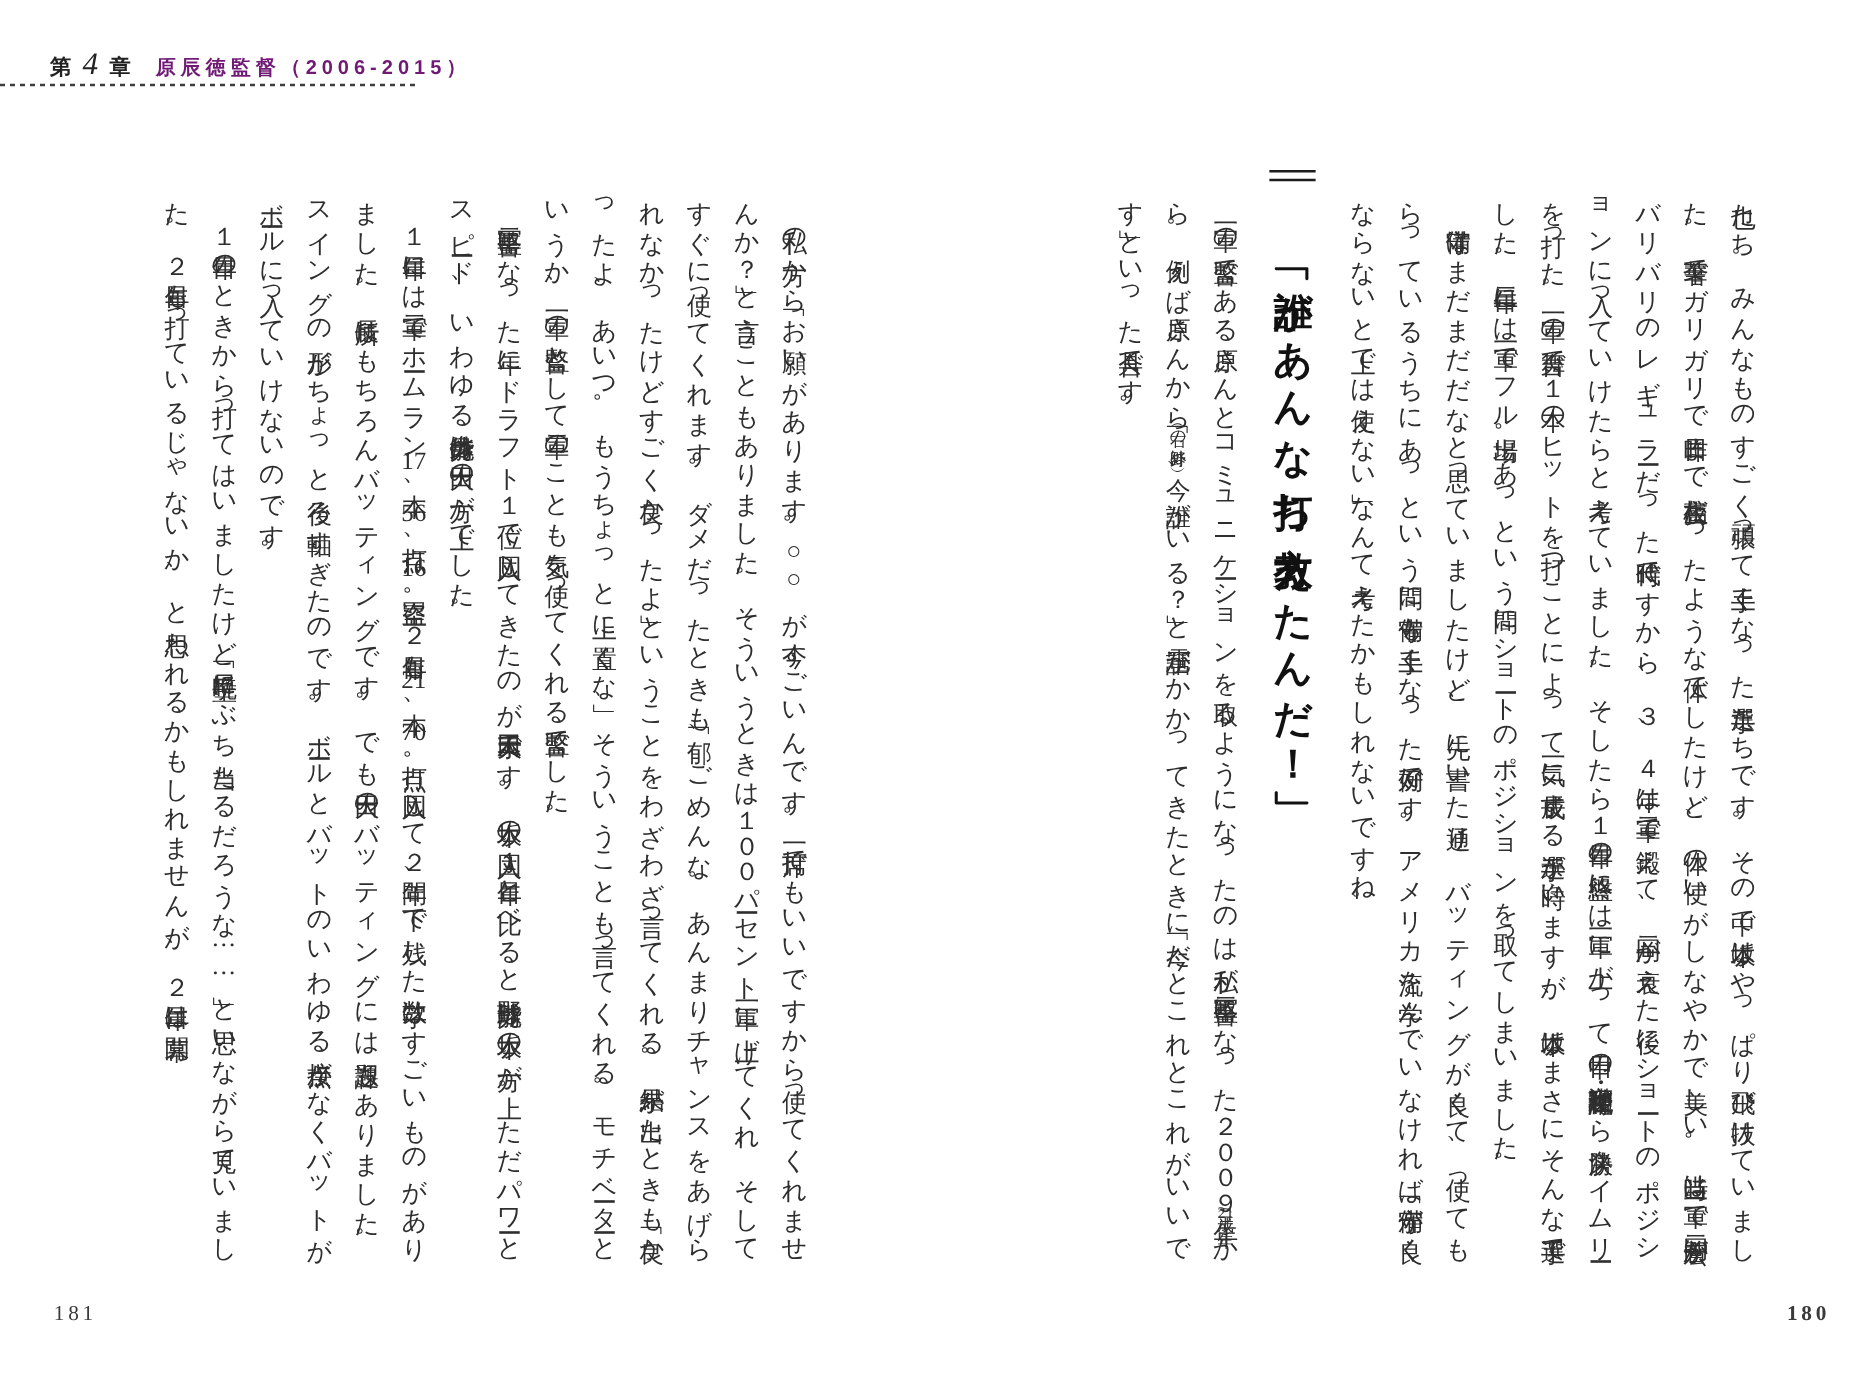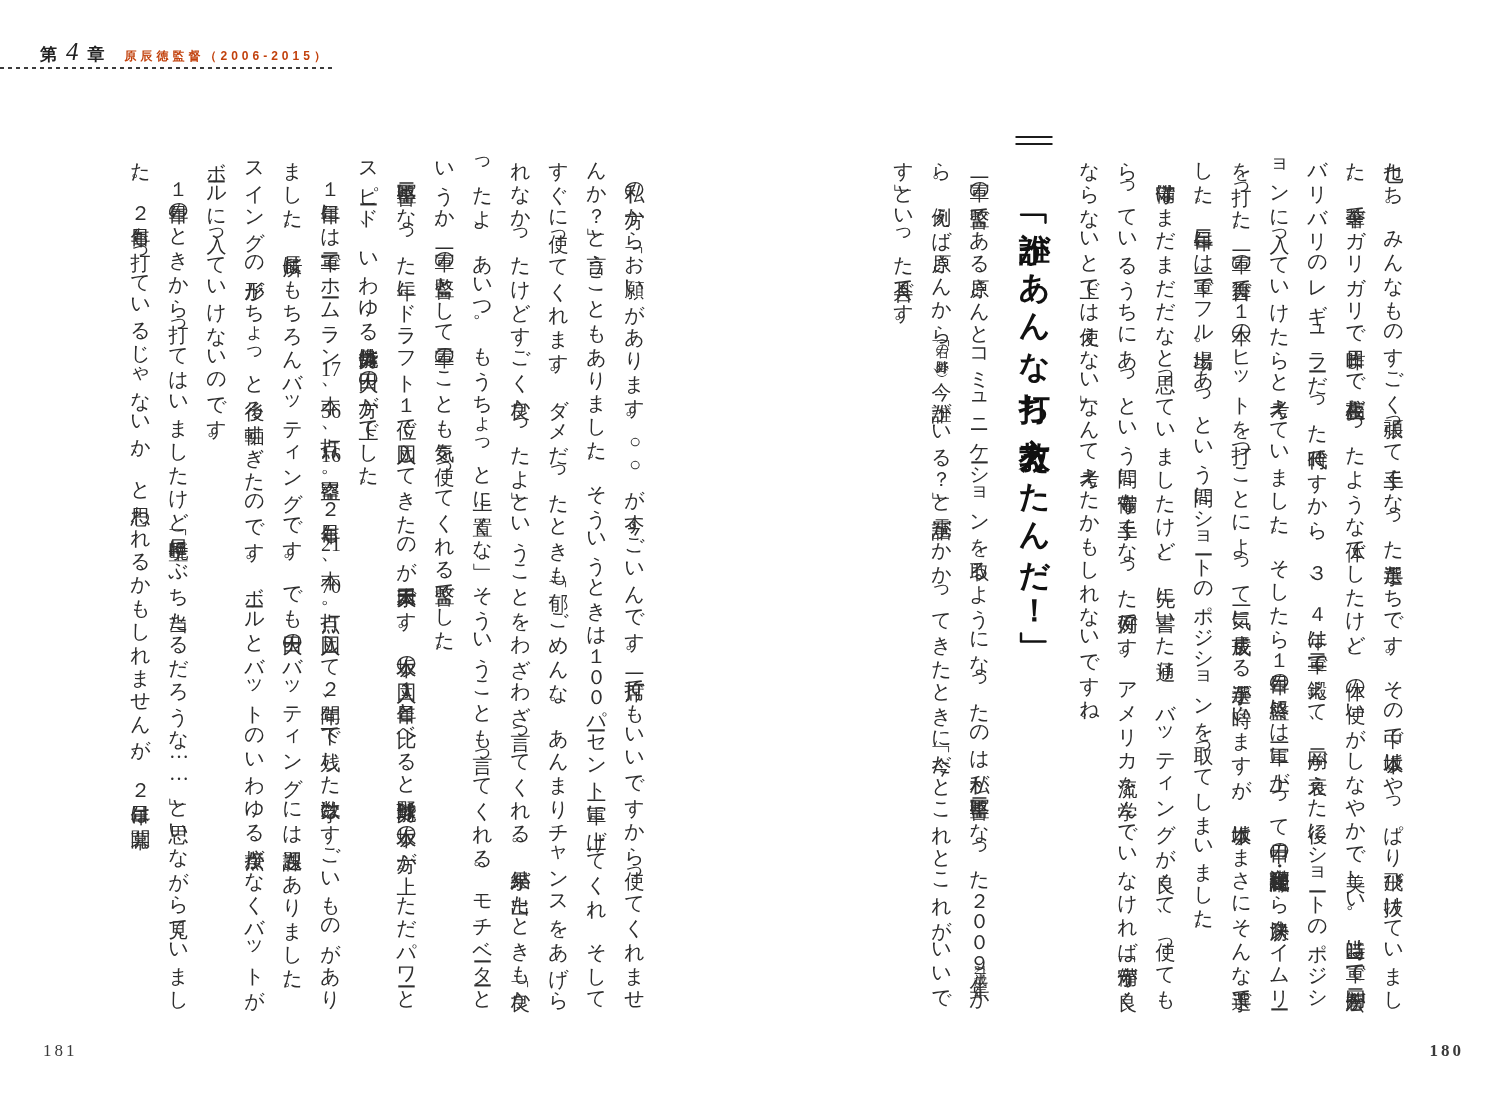--- a/index.html
+++ b/index.html
@@ -27,21 +27,21 @@
   .ch-prefix, .ch-suffix {
     font-size: 17px; font-weight: bold; letter-spacing: 0;
   }
   .ch-num {
     font-family: "Liberation Serif", "DejaVu Serif", serif;
     font-style: italic; font-size: 25px; font-weight: normal;
     margin: 0 9px;
   }
   .ch-suffix { margin-right: 20px; }
   .ch-title {
-    font-size: 12px; font-weight: bold; letter-spacing: 4px; color: #c2410c;
+    font-size: 16px; font-weight: bold; letter-spacing: 4px; color: #701a75;
   }
   .header-rule {
     position: absolute; top: 67px; left: 0;
     width: 334px; height: 2px;
     background: repeating-linear-gradient(90deg, #3c3c3c 0 4px, transparent 4px 8px);
   }
 
   
   .vpage {
     position: absolute; top: 148px; height: 852px;

